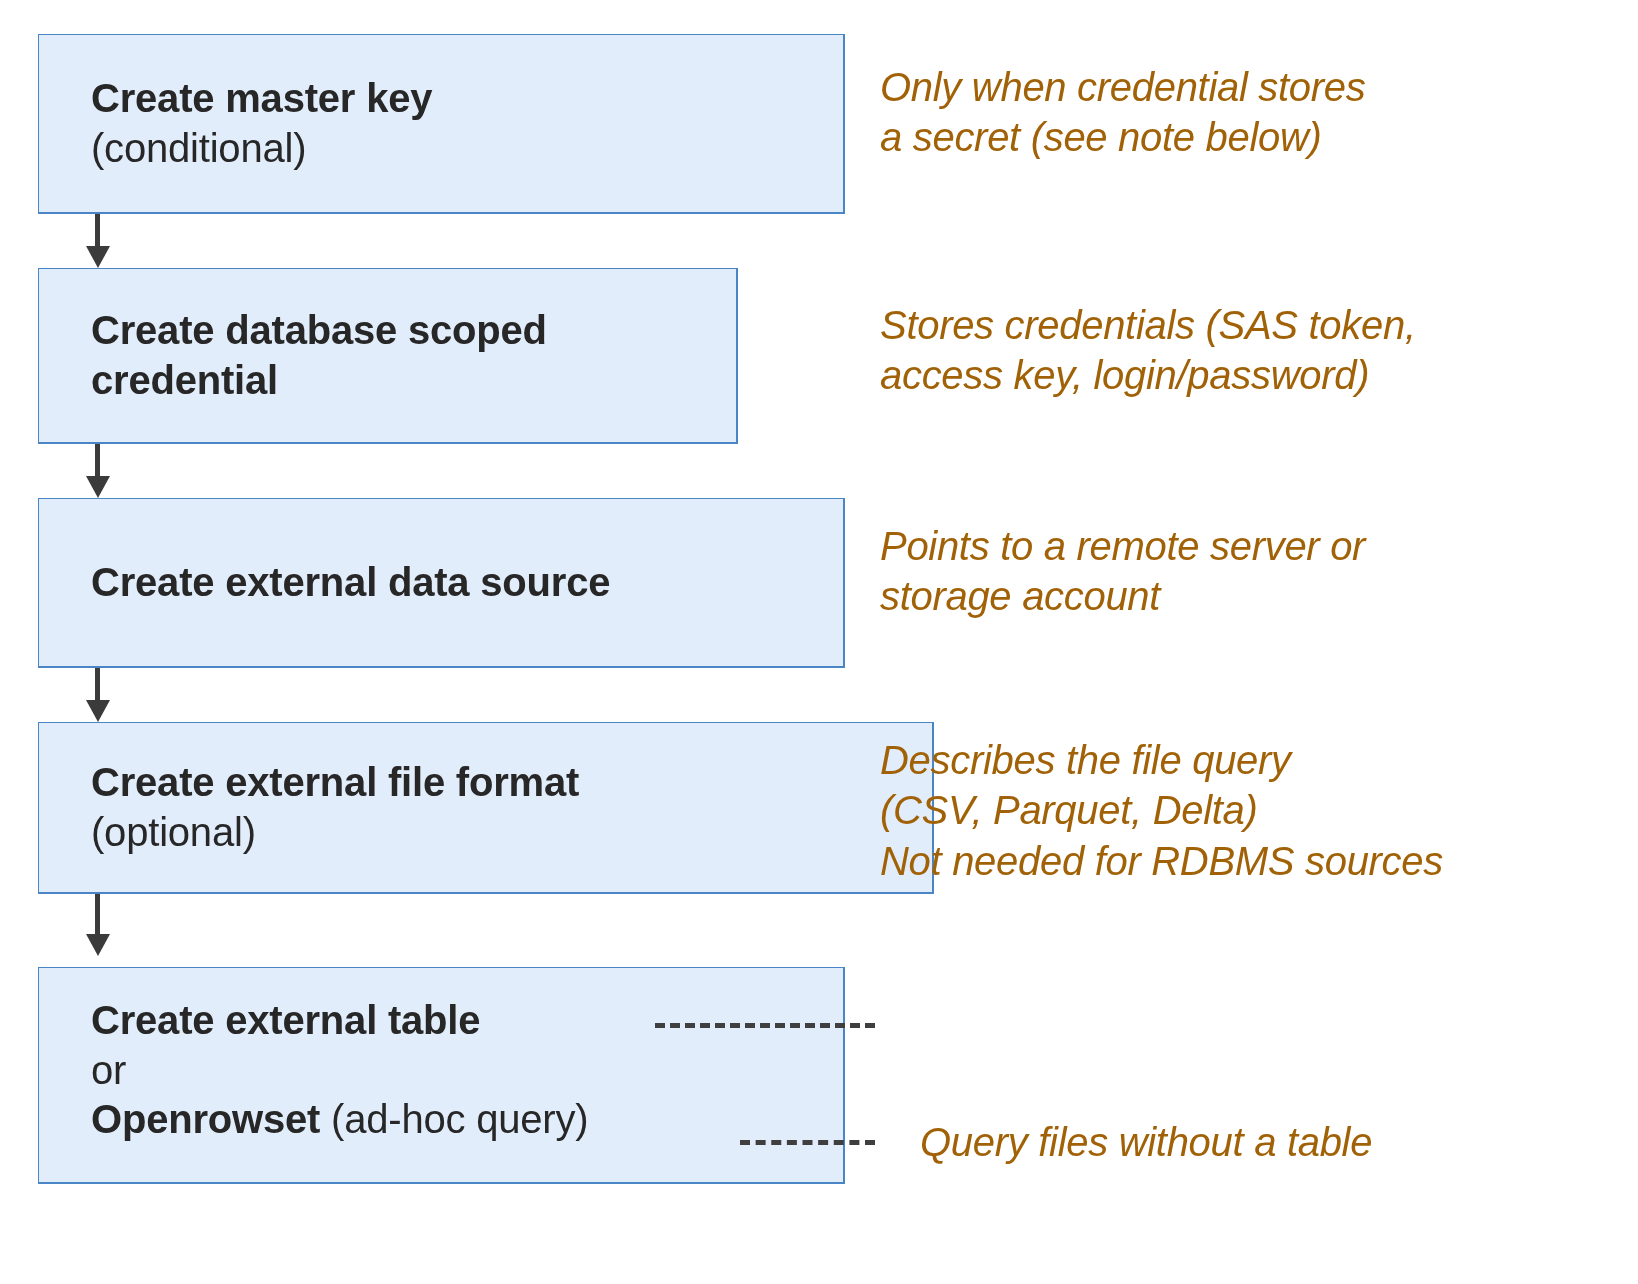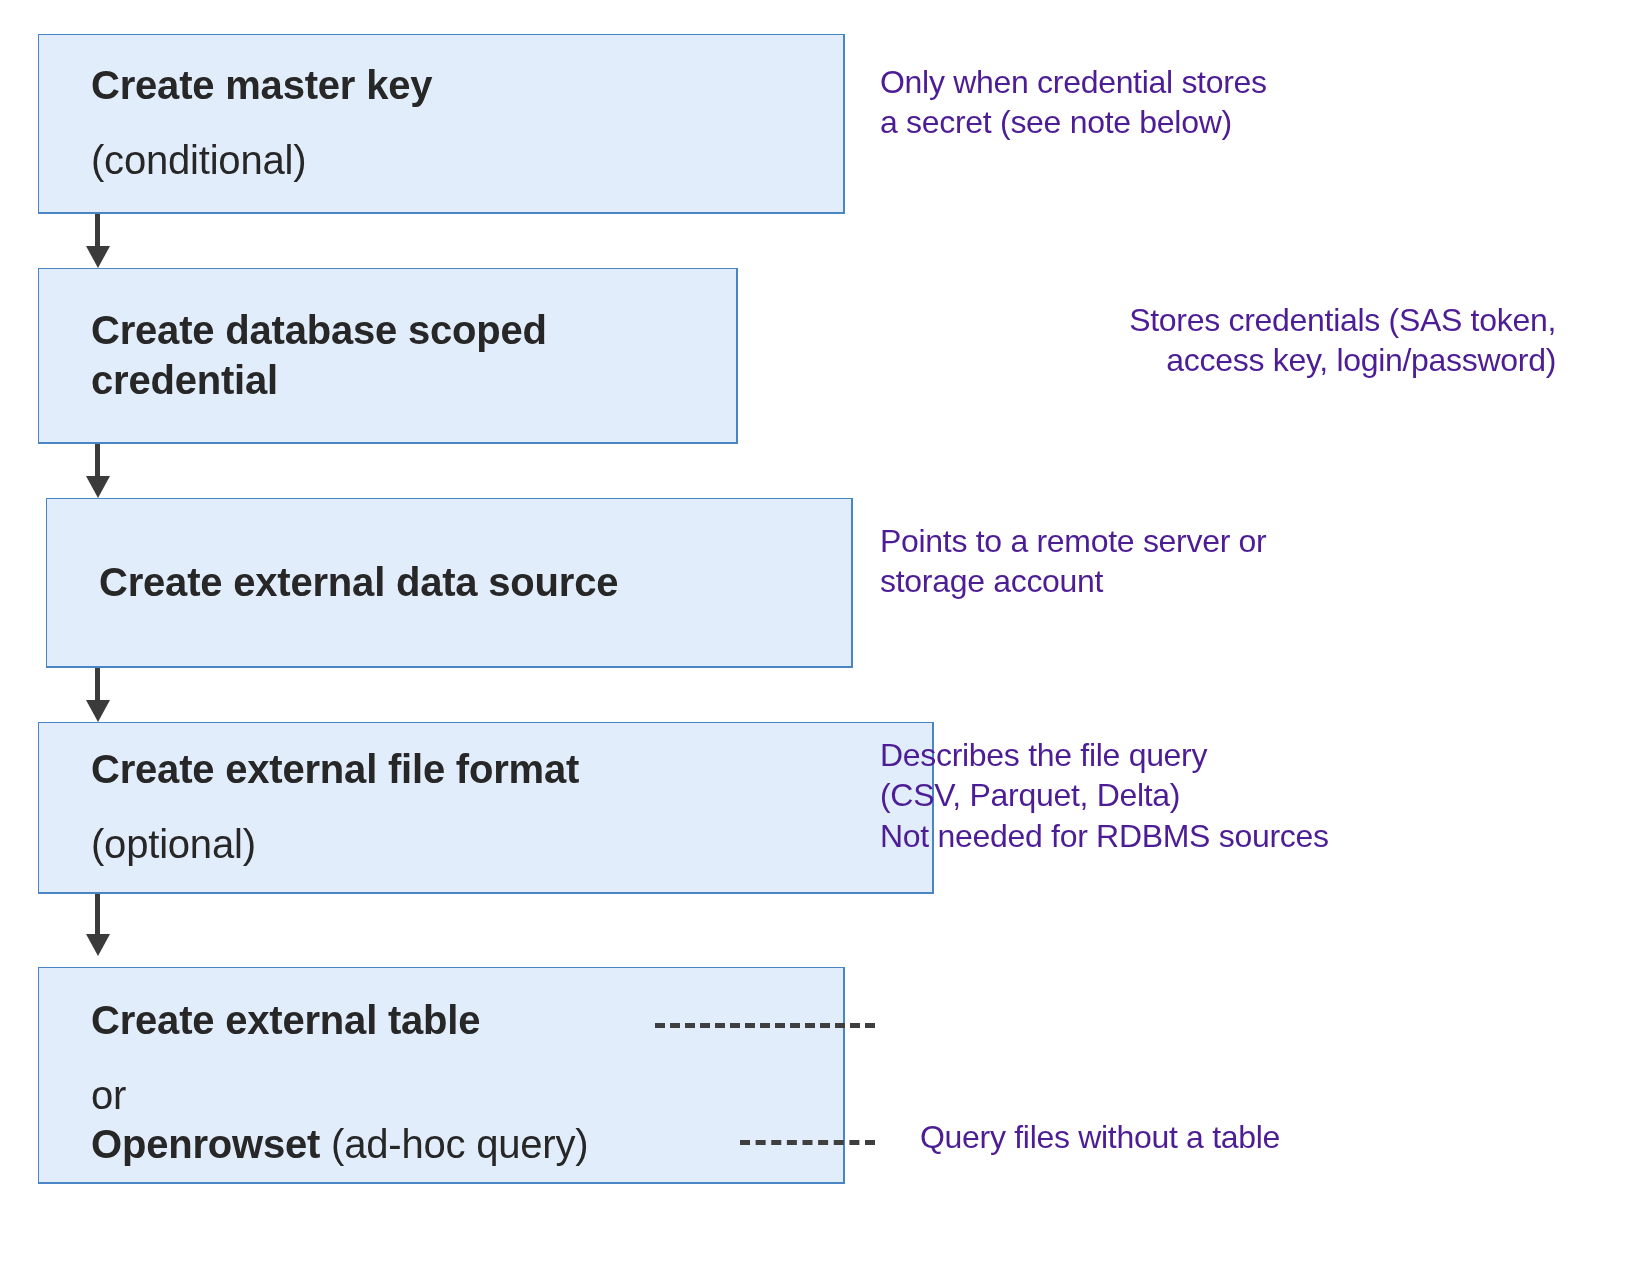--- a/index.html
+++ b/index.html
@@ -39,31 +39,31 @@
     letter-spacing: -0.2px;
     white-space: nowrap;
   }
   .step-sub {
     font-weight: normal;
     font-size: 40px;
     color: #272727;
     line-height: 1.24;
     letter-spacing: -0.2px;
     white-space: nowrap;
-    margin-top: 25px;
   }
 
   
   .desc {
     position: absolute;
-    font-size: 32px;
-    color: #4c1d95;
+    font-size: 40px;
+    color: #a16207;
     line-height: 1.26;
     letter-spacing: -0.3px;
     white-space: pre-line;
+    font-style: italic;
   }
 
   
   .arrow {
     position: absolute;
     left: 86px;
     width: 24px;
   }
   .arrow .shaft {
     position: absolute;
@@ -103,29 +103,29 @@
 
   <div class="arrow" style="top:214px; height:54px;">
     <div class="shaft" style="height:34px;"></div>
     <div class="head" style="top:32px;"></div>
   </div>
 
   <div class="step-box" style="left:38px; top:268px; width:700px; height:176px;">
     <div class="step-title" style="white-space:pre-line;">Create database scoped
 credential</div>
   </div>
-  <div class="desc" style="left:836px; top:300px; width:720px;text-align:right;">Stores credentials (SAS token,
+  <div class="desc" style="left:880px; top:300px; width:720px;">Stores credentials (SAS token,
 access key, login/password)</div>
 
   <div class="arrow" style="top:444px; height:54px;">
     <div class="shaft" style="height:34px;"></div>
     <div class="head" style="top:32px;"></div>
   </div>
 
-  <div class="step-box" style="left:46px; top:498px; width:807px; height:170px;">
+  <div class="step-box" style="left:38px; top:498px; width:807px; height:170px;">
     <div class="step-title">Create external data source</div>
   </div>
   <div class="desc" style="left:880px; top:521px; width:700px;">Points to a remote server or
 storage account</div>
 
   <div class="arrow" style="top:668px; height:54px;">
     <div class="shaft" style="height:34px;"></div>
     <div class="head" style="top:32px;"></div>
   </div>
 

